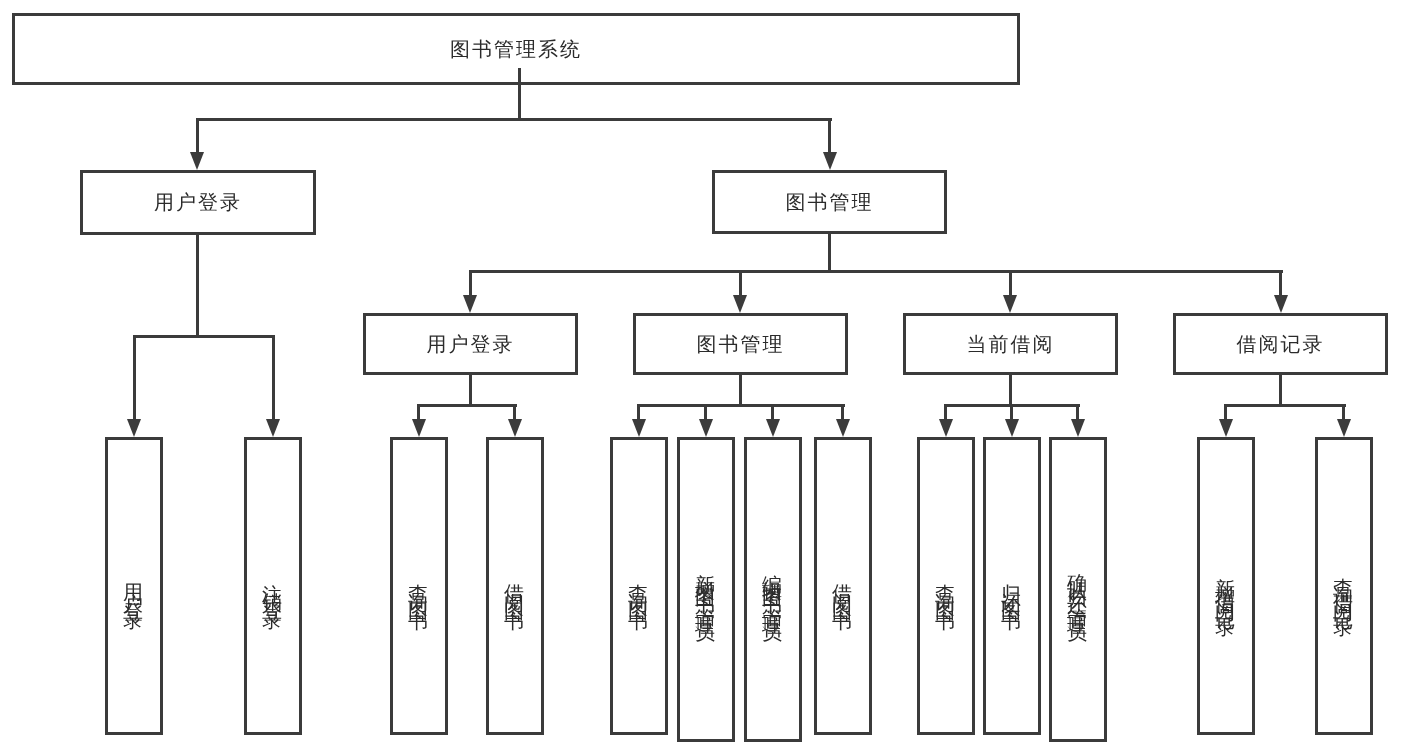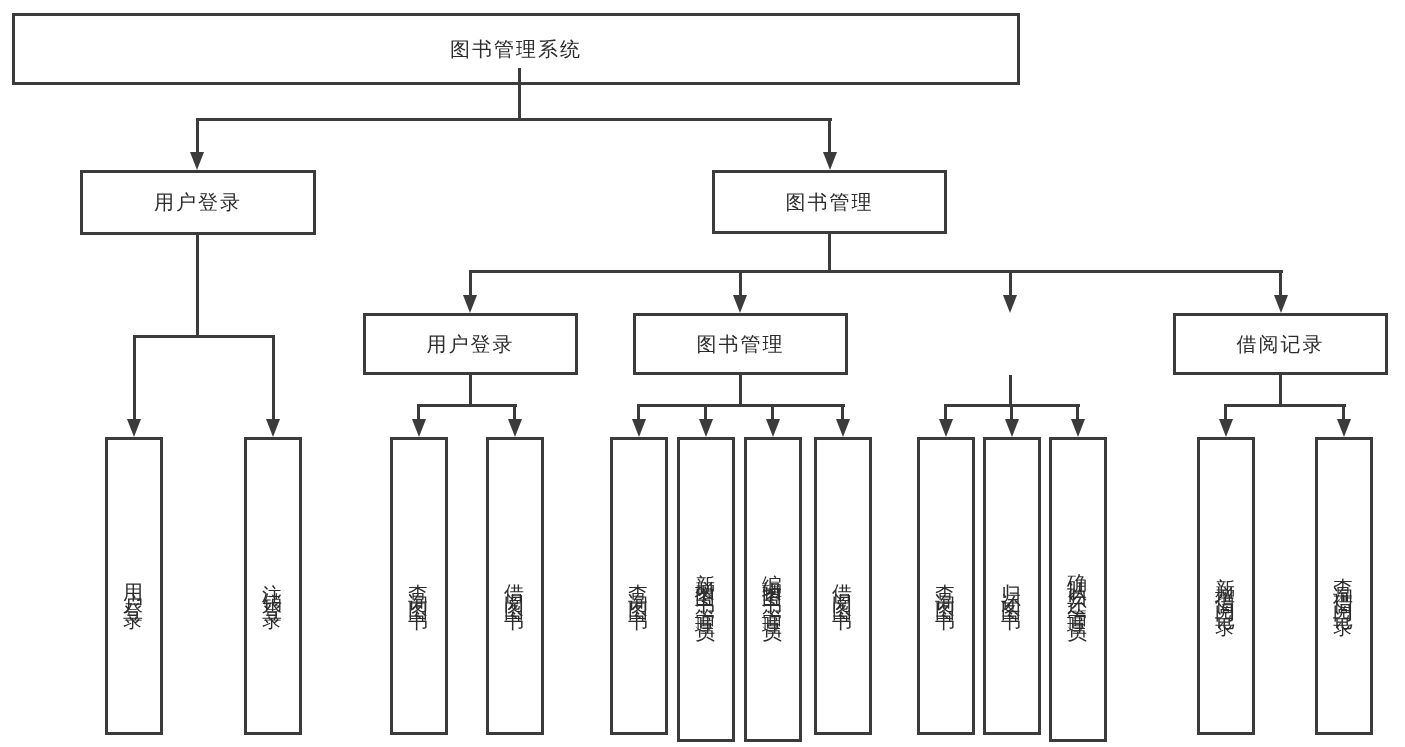--- a/index.html
+++ b/index.html
@@ -70,20 +70,21 @@
   <div class="vline" style="left:739px;top:270px;height:27px;"></div>
   <div class="vline" style="left:1009px;top:270px;height:27px;"></div>
   <div class="vline" style="left:1279px;top:270px;height:27px;"></div>
   <div class="arrow" style="left:463px;top:295px;"></div>
   <div class="arrow" style="left:733px;top:295px;"></div>
   <div class="arrow" style="left:1003px;top:295px;"></div>
   <div class="arrow" style="left:1274px;top:295px;"></div>
 
   <div class="box" style="left:363px;top:313px;width:215px;height:62px;">用户登录</div>
   <div class="box" style="left:633px;top:313px;width:215px;height:62px;">图书管理</div>
+  <div class="box" style="left:903px;top:313px;width:215px;height:62px;">当前借阅</div>
   <div class="box" style="left:1173px;top:313px;width:215px;height:62px;">借阅记录</div>
 
   <div class="vline" style="left:469px;top:375px;height:32px;"></div>
   <div class="hline" style="left:418px;top:404px;width:99px;"></div>
   <div class="vline" style="left:739px;top:375px;height:32px;"></div>
   <div class="hline" style="left:638px;top:404px;width:207px;"></div>
   <div class="vline" style="left:1009px;top:375px;height:32px;"></div>
   <div class="hline" style="left:945px;top:404px;width:135px;"></div>
   <div class="vline" style="left:1279px;top:375px;height:32px;"></div>
   <div class="hline" style="left:1225px;top:404px;width:121px;"></div>

